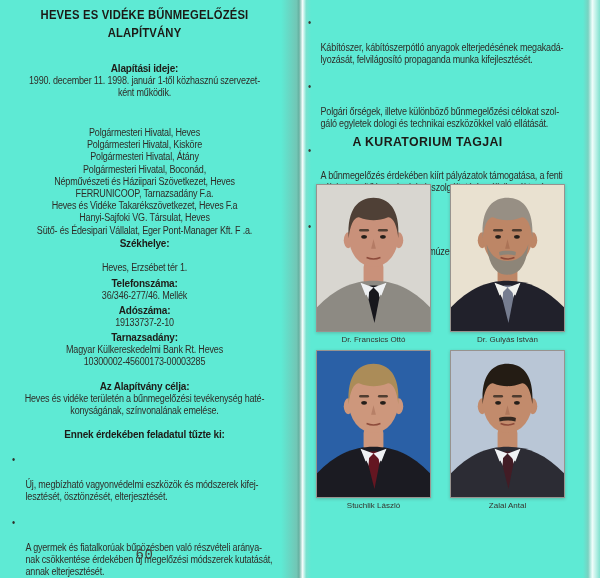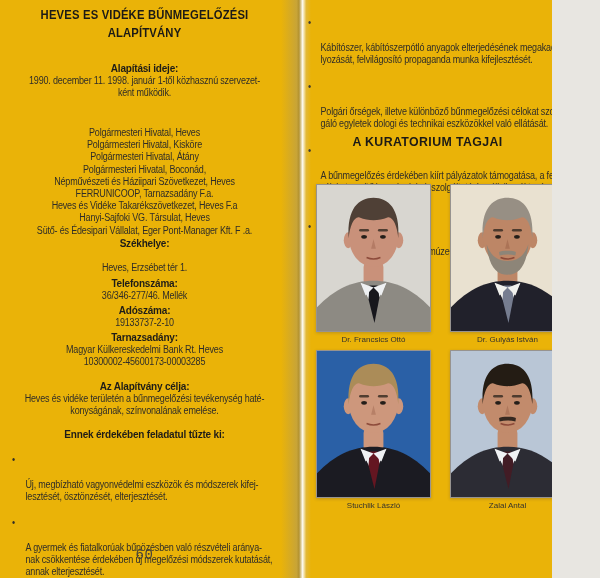--- a/index.html
+++ b/index.html
@@ -1,18 +1,18 @@
 <!DOCTYPE html>
 <html><head>
 <meta charset="utf-8">
 <style>
   html,body{margin:0;padding:0;background:#e8e6e1;}
   #stage{
-    position:relative;width:552px;height:578px;overflow:hidden;
-    background:#eab308;
+    position:relative;width:600px;height:578px;overflow:hidden;
+    background:#5eead4;
     font-family:"Liberation Sans","DejaVu Sans",sans-serif;
     color:#2f2d28;
   }
   .page{position:absolute;top:0;height:578px;}
   #page-left{left:0;width:289px;}
   #page-right{left:299px;width:301px;}
   
   #gutter{
     position:absolute;left:281px;top:0;width:30px;height:578px;pointer-events:none;
     background:linear-gradient(90deg,

